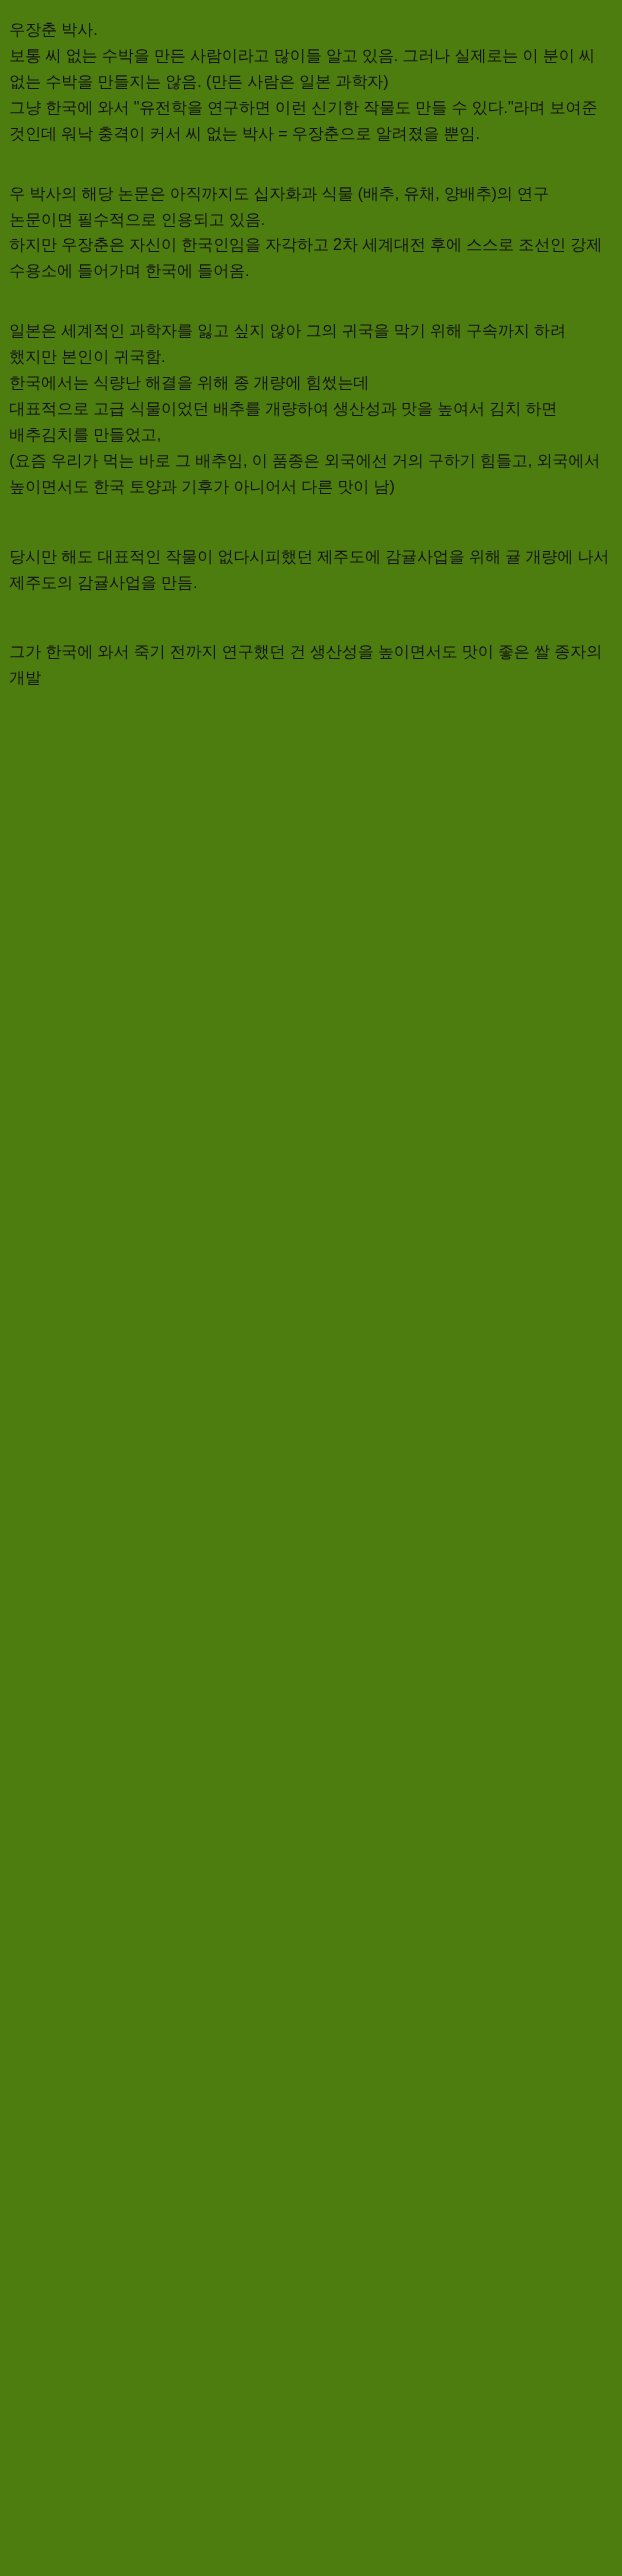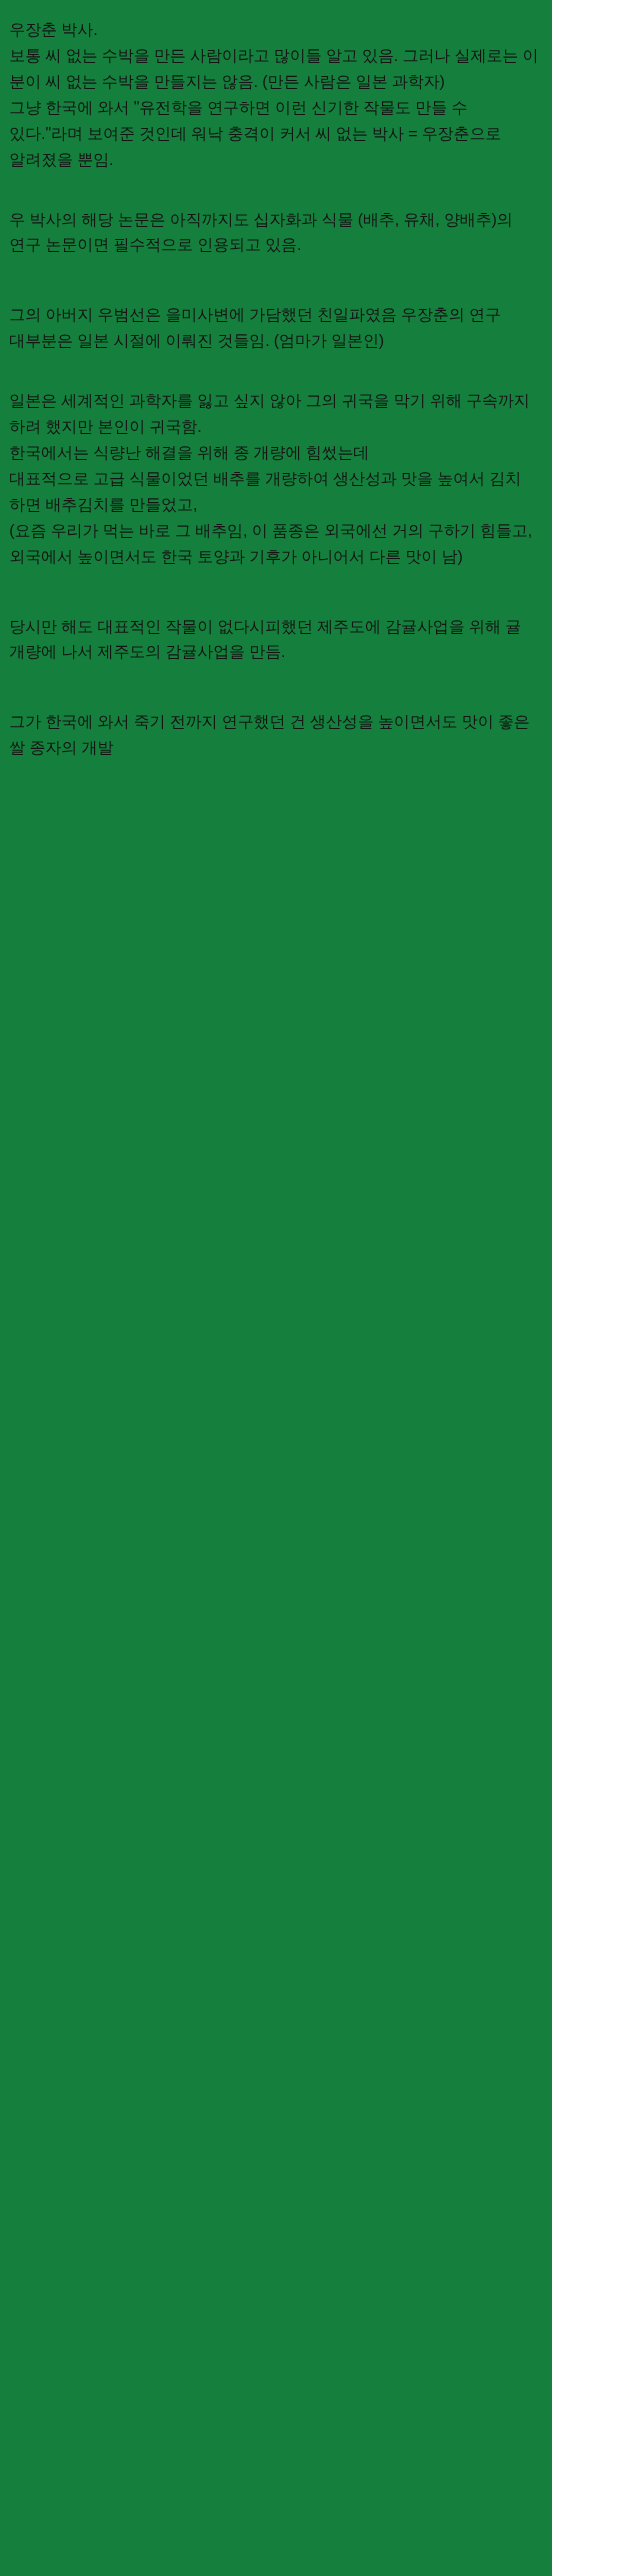--- a/index.html
+++ b/index.html
@@ -7,25 +7,25 @@
     padding: 0;
     background: #ffffff;
   }
   body {
     width: 622px;
     min-height: 2576px;
     font-family: "Liberation Sans", sans-serif;
     color: #1a1a1a;
   }
   .page {
-    width: 552px;
+    width: 622px;
     min-height: 2576px;
     box-sizing: border-box;
     padding: 14px 9.3px 31px 9.3px;
-    background: #15803d;
+    background: #4d7c0f;
   }
   .block {
     font-size: 16px;
     line-height: 1.62;
     color: #141414;
     letter-spacing: -0.1px;
     word-break: keep-all;
     white-space: pre-wrap;
   }
   .sp-title   { margin: 3.1px 0 0 0; }
@@ -39,21 +39,21 @@
 </style>
 </head>
 <body>
 
 <div class="page">
   <div class="block sp-title">우장춘 박사.</div>
   <div id="body-content">
       <div class="block sp-xl"><span>보통 씨 없는 수박을 만든 사람이라고 많이들 알고 있음. 그러나 실제로는 이 분이 씨 없는 수박을 만들지는 않음. (만든 사람은 일본 과학자)</span></div>
       <div class="block sp-xl"><span>그냥 한국에 와서 "유전학을 연구하면 이런 신기한 작물도 만들 수 있다."라며 보여준 것인데 워낙 충격이 커서 씨 없는 박사 = 우장춘으로 알려졌을 뿐임.</span></div>
       <div class="block sp-m"><span>우 박사의 해당 논문은 아직까지도 십자화과 식물 (배추, 유채, 양배추)의 연구 논문이면 필수적으로 인용되고 있음.</span></div>
-      <div class="block sp-l"><span>그의 아버지 우범선은 을미사변에 가담했던 친일파였음 우장춘의 연구 대부분은 일본 시절에 이뤄진 것들임. (엄마가 일본인)</span></div>
+      <div class="block sp-xl"><span>하지만 우장춘은 자신이 한국인임을 자각하고 2차 세계대전 후에 스스로 조선인 강제 수용소에 들어가며 한국에 들어옴.</span></div>
       <div class="block sp-m"><span>일본은 세계적인 과학자를 잃고 싶지 않아 그의 귀국을 막기 위해 구속까지 하려 했지만 본인이 귀국함.</span></div>
       <div class="block sp-xl"><span>한국에서는 식량난 해결을 위해 종 개량에 힘썼는데</span></div>
       <div class="block sp-xl"><span>대표적으로 고급 식물이었던 배추를 개량하여 생산성과 맛을 높여서 김치 하면 배추김치를 만들었고,
 (요즘 우리가 먹는 바로 그 배추임, 이 품종은 외국에선 거의 구하기 힘들고, 외국에서 높이면서도 한국 토양과 기후가 아니어서 다른 맛이 남)</span></div>
       <div class="block sp-l"><span>당시만 해도 대표적인 작물이 없다시피했던 제주도에 감귤사업을 위해 귤 개량에 나서 제주도의 감귤사업을 만듬.</span></div>
       <div class="block sp-l"><span>그가 한국에 와서 죽기 전까지 연구했던 건 생산성을 높이면서도 맛이 좋은 쌀 종자의 개발</span></div>
     </div>
 </div>
 
 

